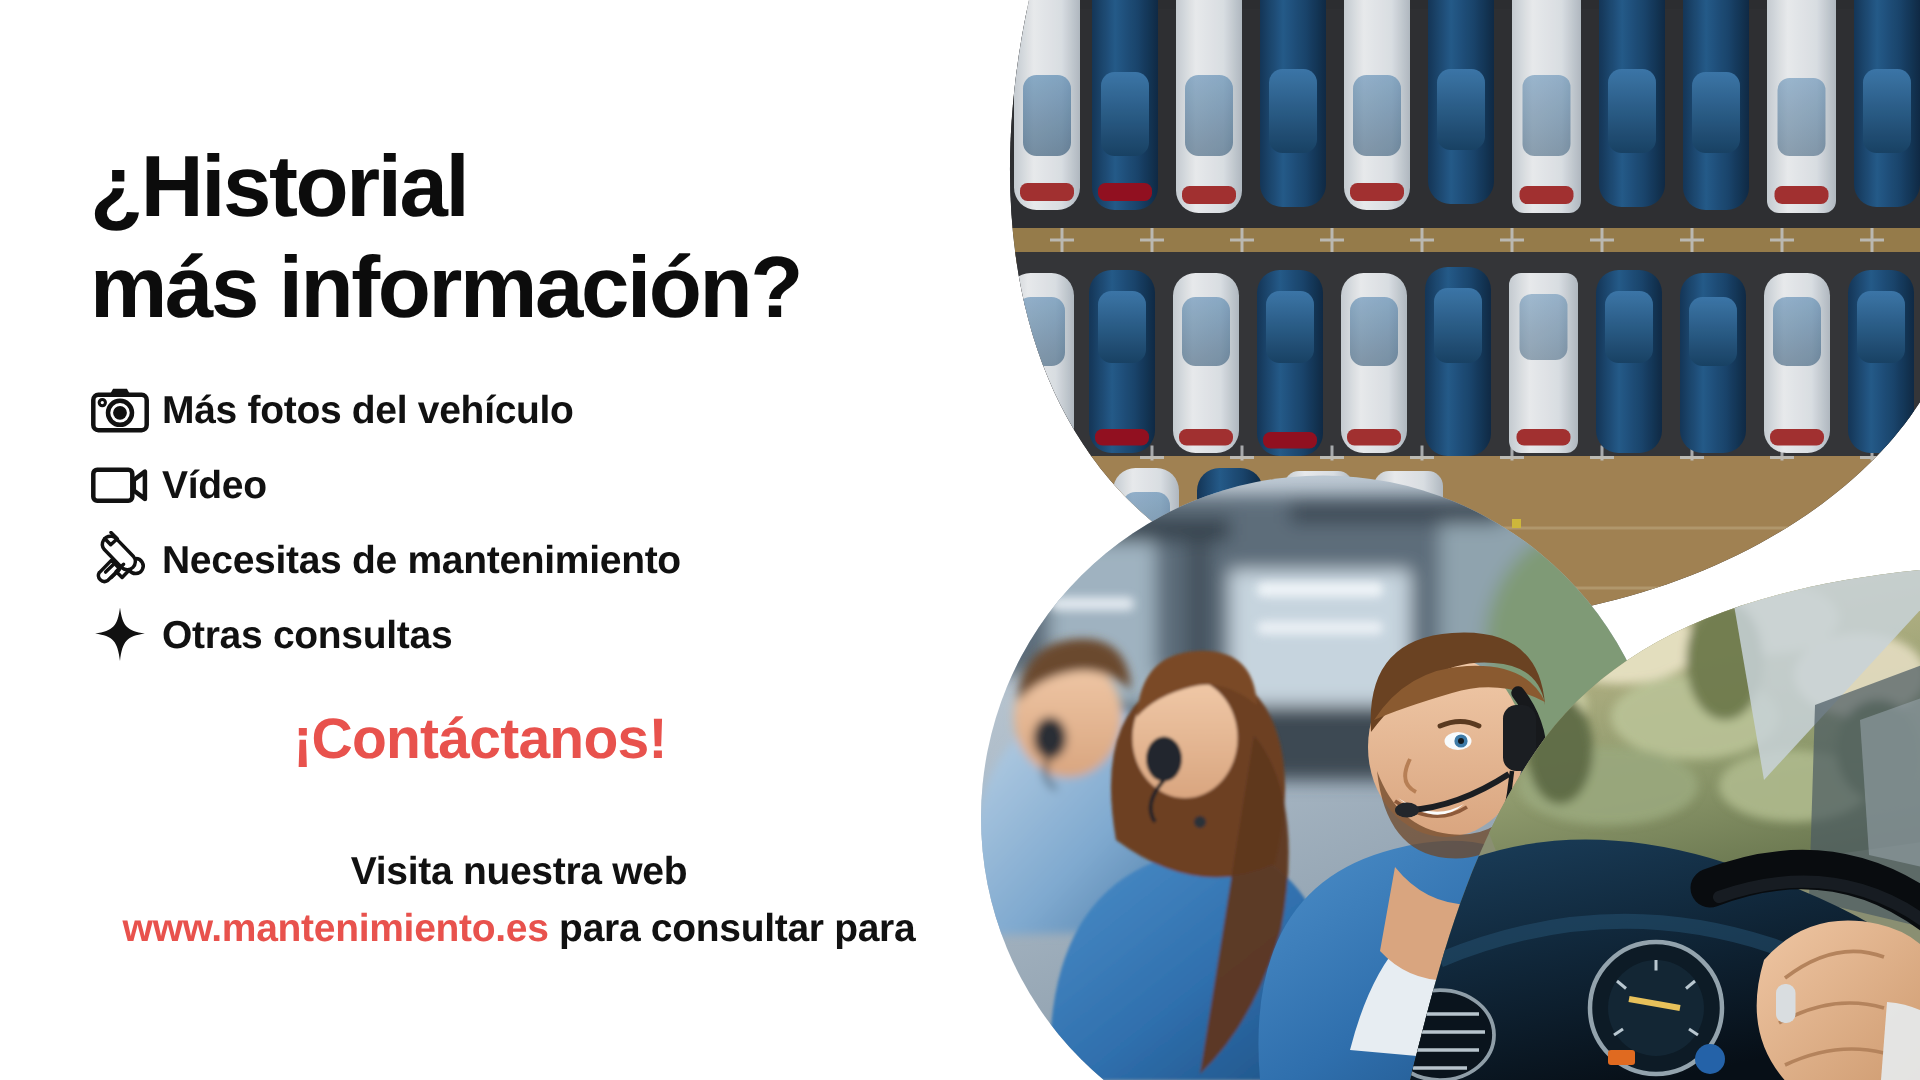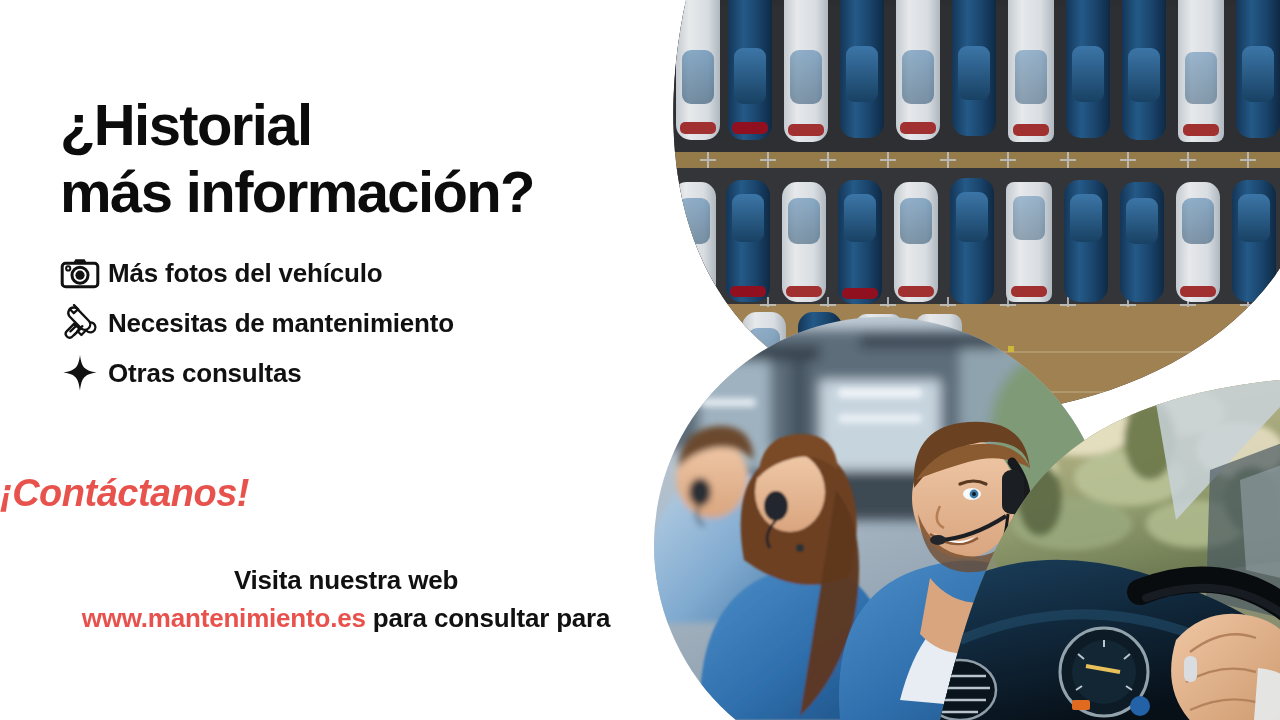--- a/index.html
+++ b/index.html
@@ -58,26 +58,26 @@
     letter-spacing: -0.2px;
     line-height: 1;
     text-align: center;
   }
 
   .contact-cta {
     position: absolute;
     left: 0;
     top: 472px;
     width: 640px;
+    text-align: center;
     font-family: "Liberation Sans", sans-serif;
     font-weight: 700;
     font-size: 38px;
     letter-spacing: -0.5px;
     color: #e8524d;
-    font-style: italic;
   }
 
   .footer-block {
     position: absolute;
     left: 0;
     top: 562px;
     width: 660px;
     text-align: center;
     font-family: "Liberation Sans", sans-serif;
     font-weight: 700;
@@ -516,20 +516,29 @@
           <rect x="2.2" y="6.2" width="35.6" height="23.6" rx="3.4" fill="none" stroke="#111" stroke-width="3"></rect>
           <path d="M13 6.4 l2.4 -4.2 h9.2 l2.4 4.2 Z" fill="#111"></path>
           <circle cx="20" cy="18.2" r="8" fill="none" stroke="#111" stroke-width="3"></circle>
           <circle cx="20" cy="18.2" r="4.6" fill="#111"></circle>
           <circle cx="8.2" cy="11.4" r="2.1" fill="none" stroke="#111" stroke-width="2"></circle>
         </svg>
       </span>
       <span class="feature-label">Más fotos del vehículo</span>
     </div>
 
+    <div class="feature-row">
+      <span class="feature-icon">
+        <svg width="40" height="30" viewBox="0 0 40 30" aria-hidden="true">
+          <rect x="2.2" y="5.2" width="26" height="20.6" rx="2.6" fill="none" stroke="#111" stroke-width="3"></rect>
+          <path d="M29.2 12 L36.6 6.4 L36.6 24.6 L29.2 19 Z" fill="none" stroke="#111" stroke-width="3" stroke-linejoin="round"></path>
+        </svg>
+      </span>
+      <span class="feature-label">Vídeo</span>
+    </div>
 
     <div class="feature-row">
       <span class="feature-icon">
         <svg width="42" height="38" viewBox="0 0 42 38" aria-hidden="true">
           <g fill="none" stroke="#111" stroke-width="2.3" stroke-linejoin="round" stroke-linecap="round">
             <path d="M15.6 3.6 a5.4 5.4 0 0 0 -5.2 8.6 l12 12.4 a5.4 5.4 0 0 0 7.6 -7.6 l-12 -12.4 a5.4 5.4 0 0 0 -2.4 -1 Z"></path>
             <path d="M10.8 5 l4 4.2 l4.4 -4 l-4.2 -4.2"></path>
             <path d="M31.4 18.4 a5 5 0 1 1 -4.2 7.6 l-4.8 5 l-4 -4 l5 -4.8"></path>
             <path d="M7.4 27.6 l7.8 -8 l5.6 5.6 l-8 7.8 a4 4 0 0 1 -5.6 -5.4 Z"></path>
             <path d="M16.6 22.4 l-5.2 5"></path>

